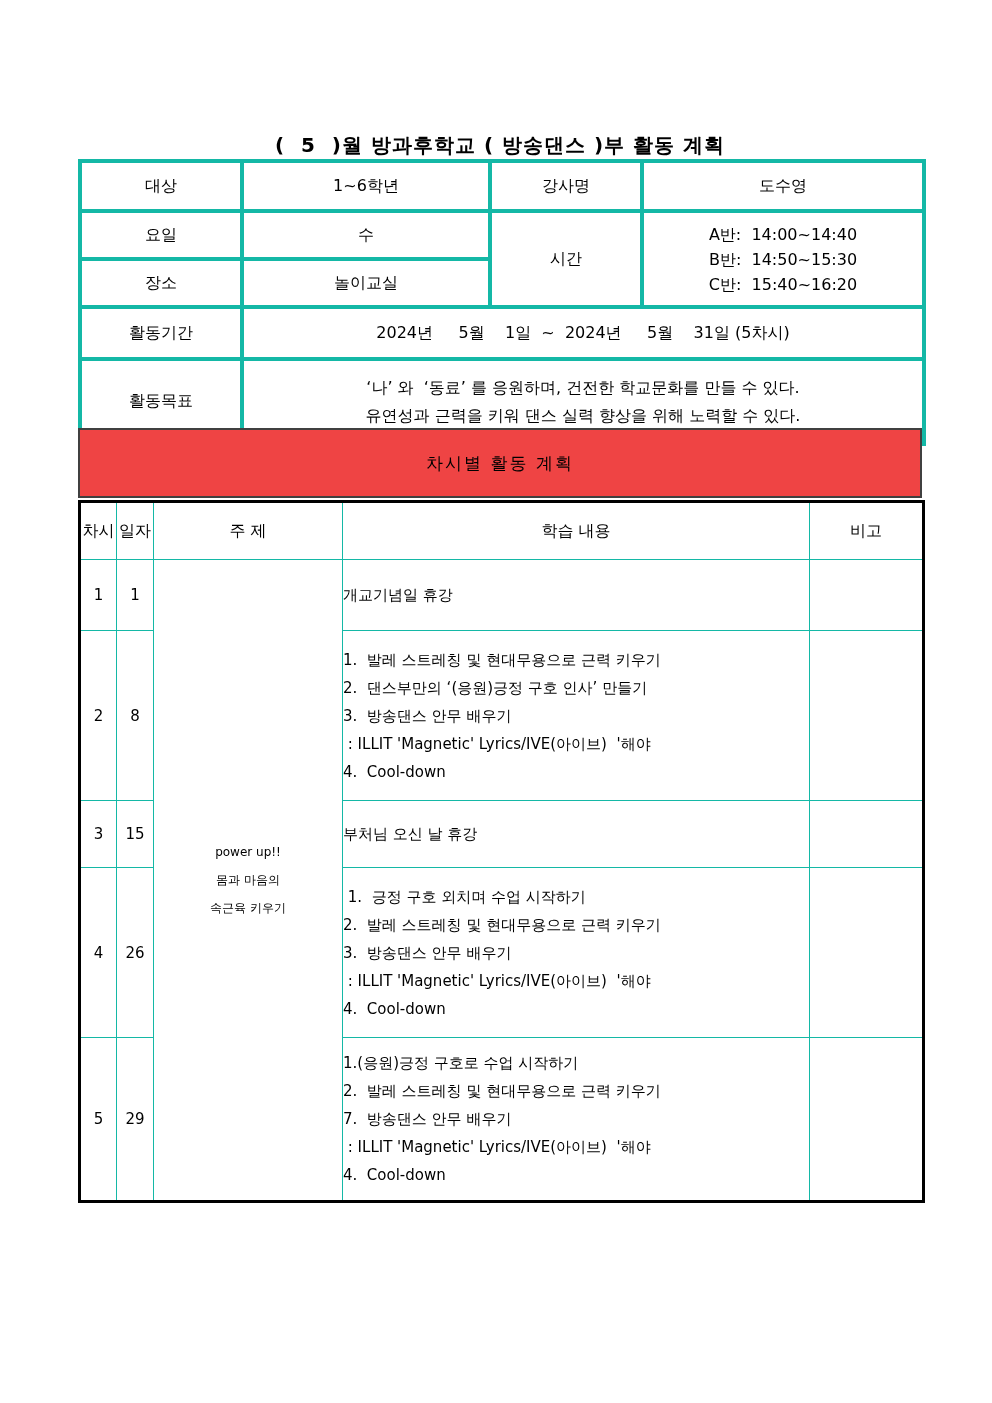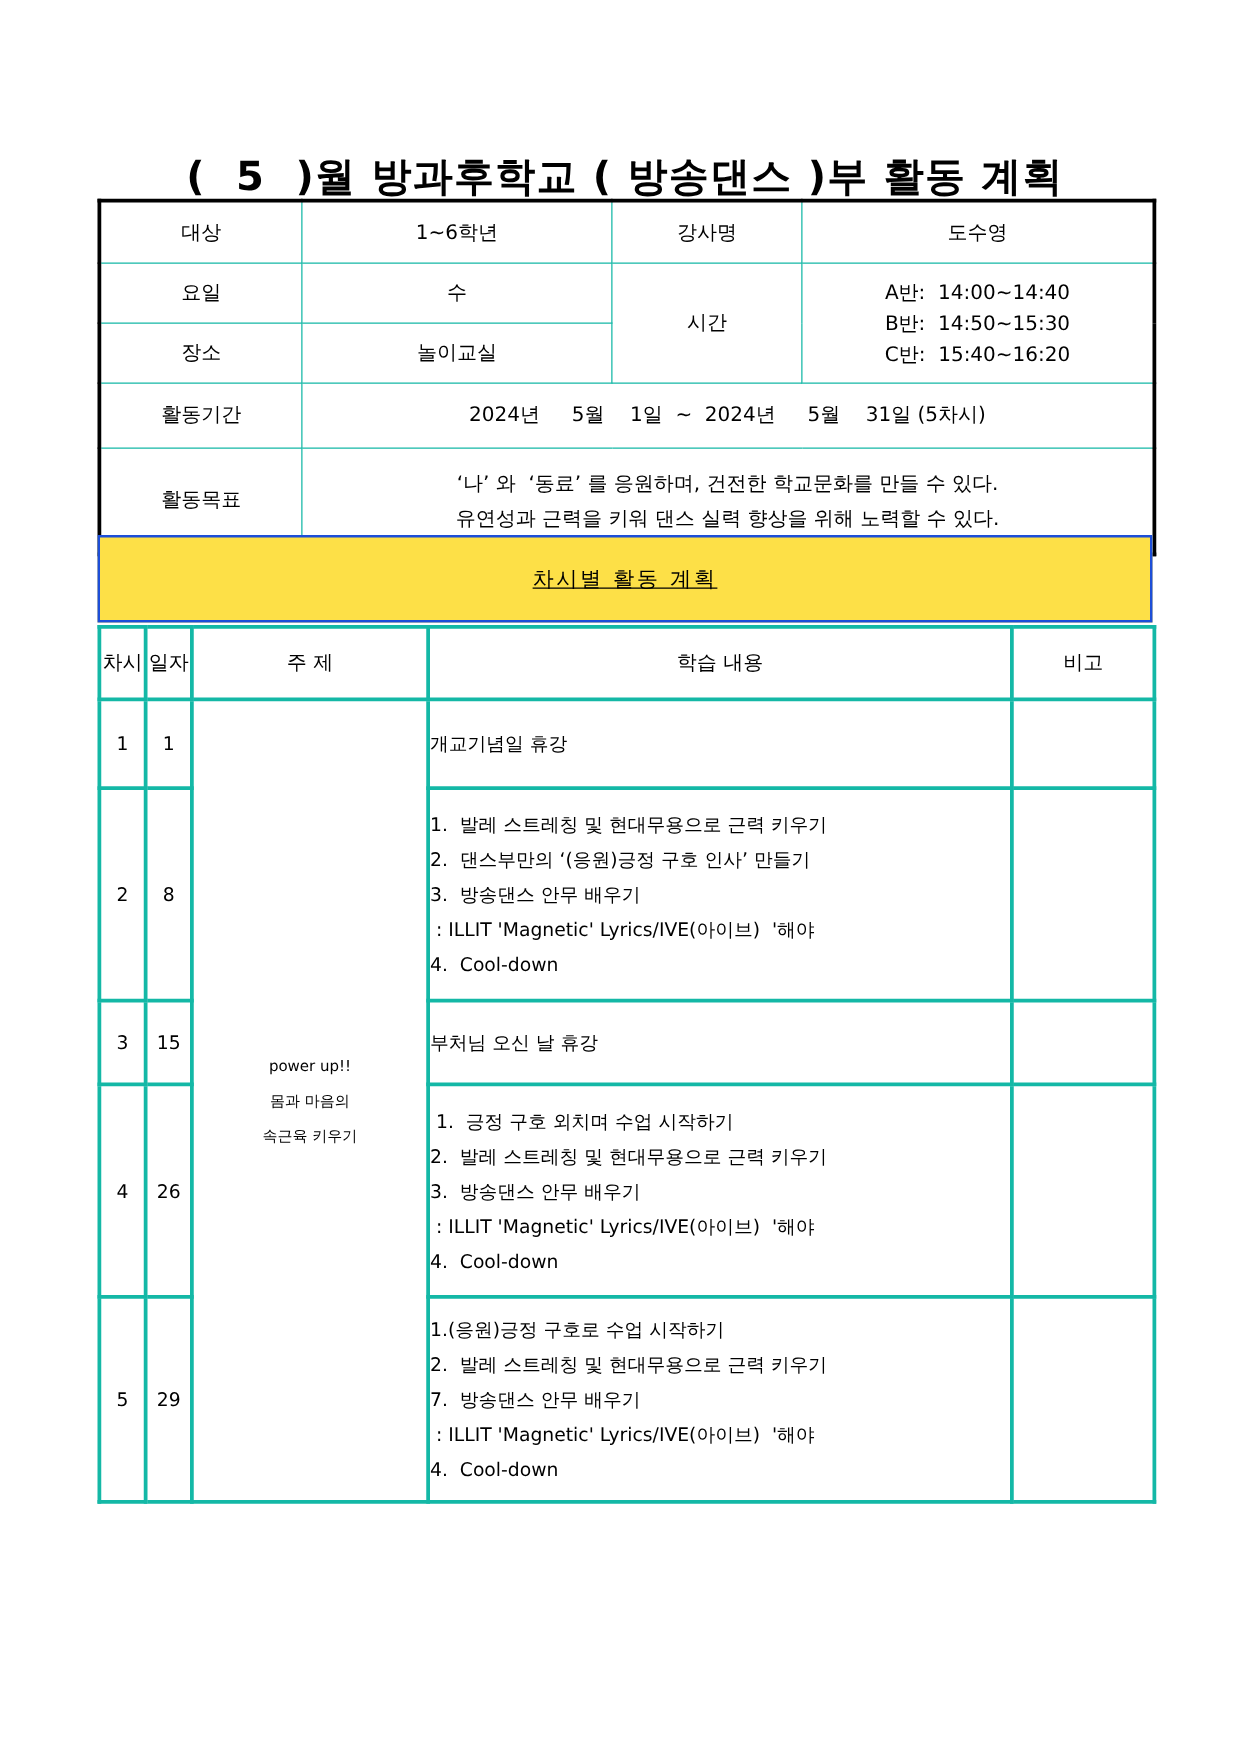--- a/index.html
+++ b/index.html
@@ -8,41 +8,41 @@
     width: 992px;
     height: 1403px;
     background: #ffffff;
     color: #000000;
     font-family: "DejaVu Sans", "Liberation Sans", sans-serif;
     overflow: hidden;
   }
   .doc-title {
     position: absolute;
     left: 78px;
-    top: 120px;
-    width: 844px;
-    text-align: center;
-    font-size: 32px;
+    top: 132px;
+    width: 844px;
+    text-align: center;
+    font-size: 20px;
     font-weight: 700;
     letter-spacing: 1px;
     white-space: pre-wrap;
   }
   table {
     border-collapse: collapse;
     table-layout: fixed;
   }
   .info-table {
     position: absolute;
     left: 78px;
     top: 159px;
     width: 844px;
     border: 3px solid #000;
   }
   .info-table td {
-    border: 1px solid #14b8a6;
+    border: 4px solid #14b8a6;
     font-size: 16px;
     text-align: center;
     vertical-align: middle;
     padding: 0;
     overflow: hidden;
     white-space: pre-wrap;
   }
   .row-target  { height: 50px; }
   .row-day     { height: 48px; }
   .row-place   { height: 48px; }
@@ -58,38 +58,37 @@
     line-height: 28px;
     font-size: 16px;
   }
   .section-band {
     position: absolute;
     left: 78px;
     top: 428px;
     width: 844px;
     height: 70px;
     box-sizing: border-box;
-    background: #fde047;
-    border: 2px solid #1d4ed8;
+    background: #ef4444;
+    border: 2px solid #404040;
     display: flex;
     align-items: center;
     justify-content: center;
     font-size: 17px;
     letter-spacing: 2px;
-    text-decoration: underline;
   }
   .sched-table {
     position: absolute;
     left: 78px;
     top: 500px;
     width: 844px;
     border: 3px solid #000;
   }
   .sched-table th, .sched-table td {
-    border: 3px solid #14b8a6;
+    border: 1px solid #14b8a6;
     vertical-align: middle;
     padding: 0;
     overflow: hidden;
   }
   .sched-table th {
     font-weight: 400;
     font-size: 16px;
     text-align: center;
     white-space: pre-wrap;
   }

